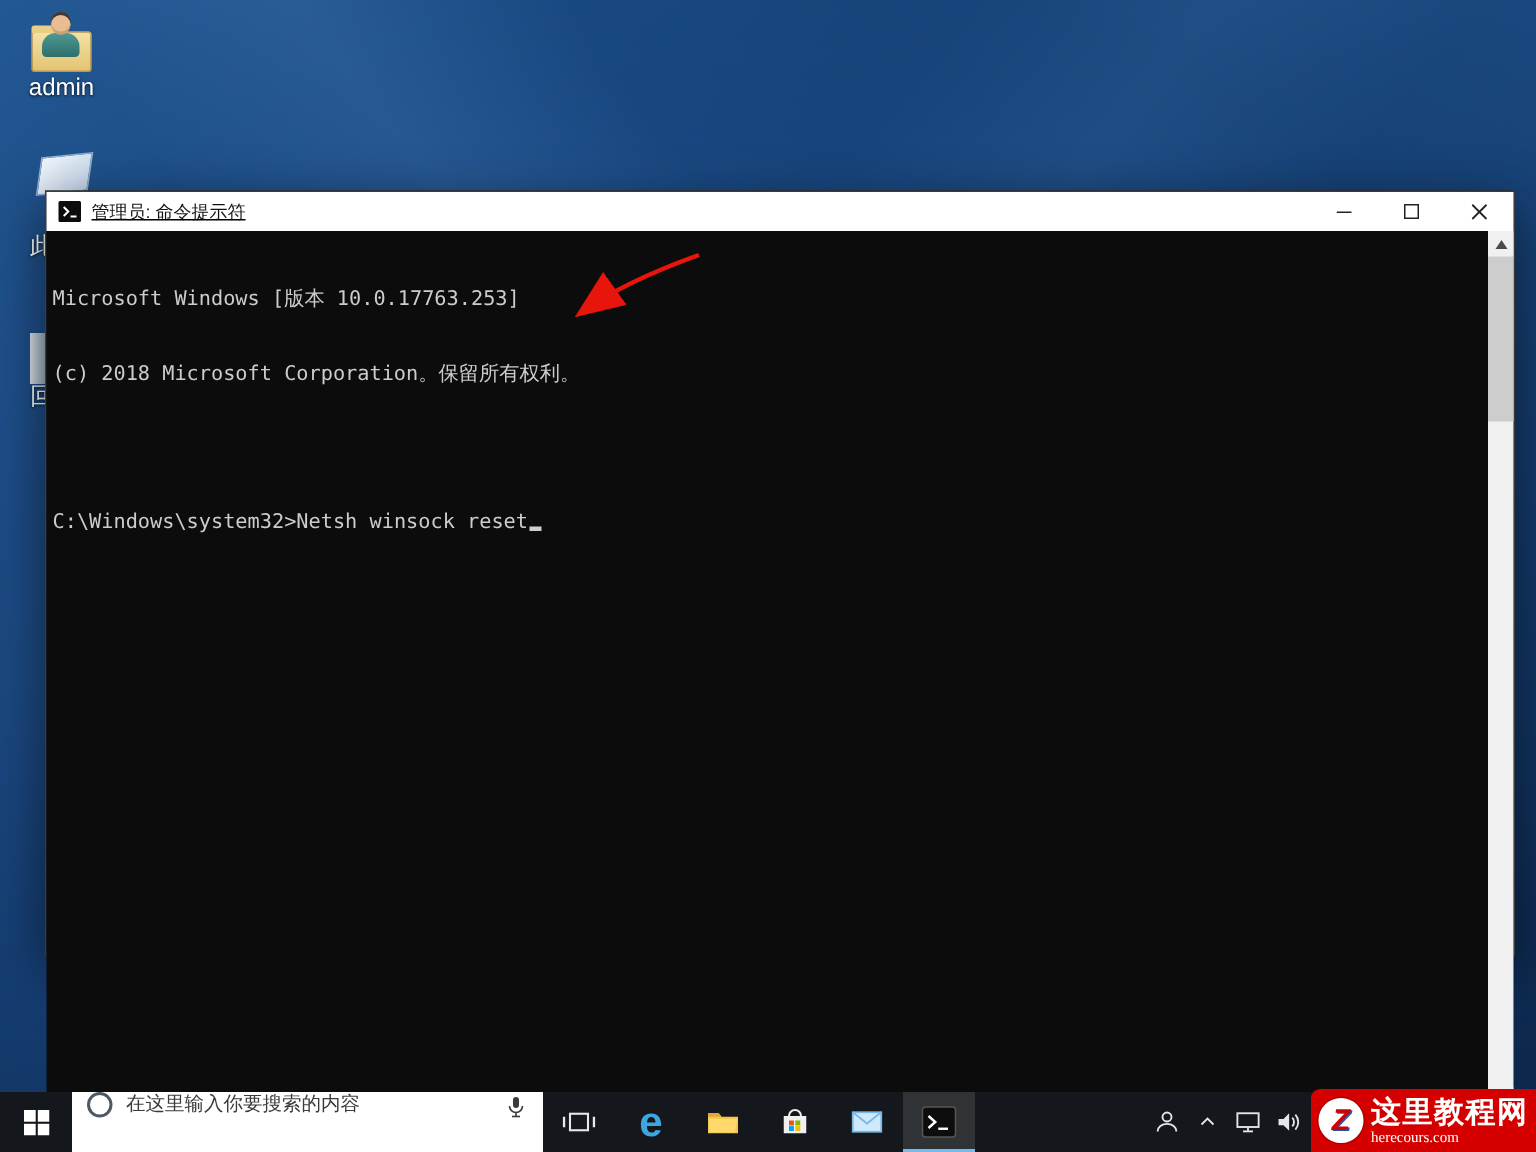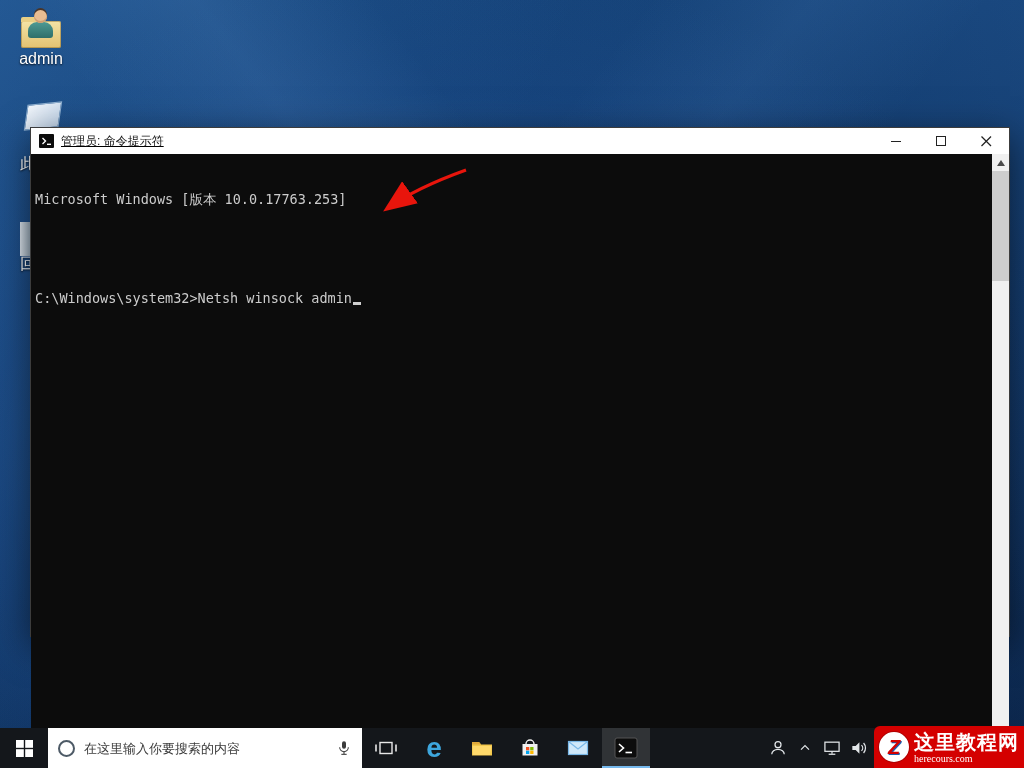--- a/index.html
+++ b/index.html
@@ -58,21 +58,21 @@
   .sb-btn { position:absolute; left:0; width:17px; height:17px; display:flex; align-items:center; justify-content:center; background:#f0f0f0; border:none; cursor:pointer; }
   .sb-up { top:0; } .sb-down { bottom:0; }
   .tri-up { width:0; height:0; border-left:4px solid transparent; border-right:4px solid transparent; border-bottom:6px solid #4a4a4a; }
   .tri-down { width:0; height:0; border-left:4px solid transparent; border-right:4px solid transparent; border-top:6px solid #4a4a4a; }
   .sb-thumb { position:absolute; left:0; top:17px; width:17px; height:110px; background:#cdcdcd; }
 
   
   .taskbar { position:absolute; left:0; right:0; bottom:0; height:40px; background:#14171b; z-index:10; display:flex; align-items:stretch; }
   .tb-btn { width:48px; border:none; background:transparent; display:flex; align-items:center; justify-content:center; cursor:pointer; flex:none; }
   .tb-btn.active { background:rgba(255,255,255,0.12); box-shadow:inset 0 -2px 0 #76b9ed; }
-  .searchbox { width:314px; background:#ffffff; display:flex; align-items:center; padding:0 10px; flex:none; cursor:text; }
+  .searchbox { width:314px; background:#ffffff; display:flex; align-items:flex-start; padding:0 10px; flex:none; cursor:text; }
   .cortana-ring { width:17px; height:17px; border:2px solid #4d5a66; border-radius:50%; flex:none; }
   .search-input { flex:1; border:none; outline:none; background:transparent; font-size:13px; color:#222; margin-left:9px; font-family:"Liberation Sans",sans-serif; }
   .search-input::placeholder { color:#3b3b3b; opacity:1; }
   .edge-e { font-size:28px; font-weight:bold; color:#3da6dd; line-height:1; }
 
   .tray { margin-left:auto; margin-right:152px; display:flex; align-items:stretch; }
   .tray .tb-btn { width:27px; }
 
   
   .watermark { position:absolute; right:0; bottom:0; width:150px; height:42px; background:#d40000; z-index:11;
@@ -134,22 +134,23 @@
             <line x1="0.5" y1="0.5" x2="10" y2="10" stroke="#222" stroke-width="1.2"></line>
             <line x1="10" y1="0.5" x2="0.5" y2="10" stroke="#222" stroke-width="1.2"></line>
           </svg>
       </button>
     </span>
   </div>
 
   <div class="win-body">
     <div class="console">
       <div class="cline">Microsoft Windows [版本 10.0.17763.253]</div>
+      <div class="cline">(c) 2018 Microsoft Corporation。保留所有权利。</div>
       <div class="cline">&nbsp;</div>
-      <div class="cline"><span>C:\Windows\system32&gt;</span><span>Netsh winsock admin</span><span class="cursor"></span></div>
+      <div class="cline"><span>C:\Windows\system32&gt;</span><span>Netsh winsock reset</span><span class="cursor"></span></div>
     </div>
 
     <svg class="arrow-svg" width="160" height="70" viewBox="0 0 160 70">
       <defs>
         <marker id="ah" markerWidth="11" markerHeight="9" refX="9" refY="4.5" orient="auto">
           <path d="M0,0 L11,4.5 L0,9 z" fill="#e8150c"></path>
         </marker>
       </defs>
       <path d="M150,10 Q100,28 72,48" fill="none" stroke="#e8150c" stroke-width="3" marker-end="url(#ah)"></path>
     </svg>

